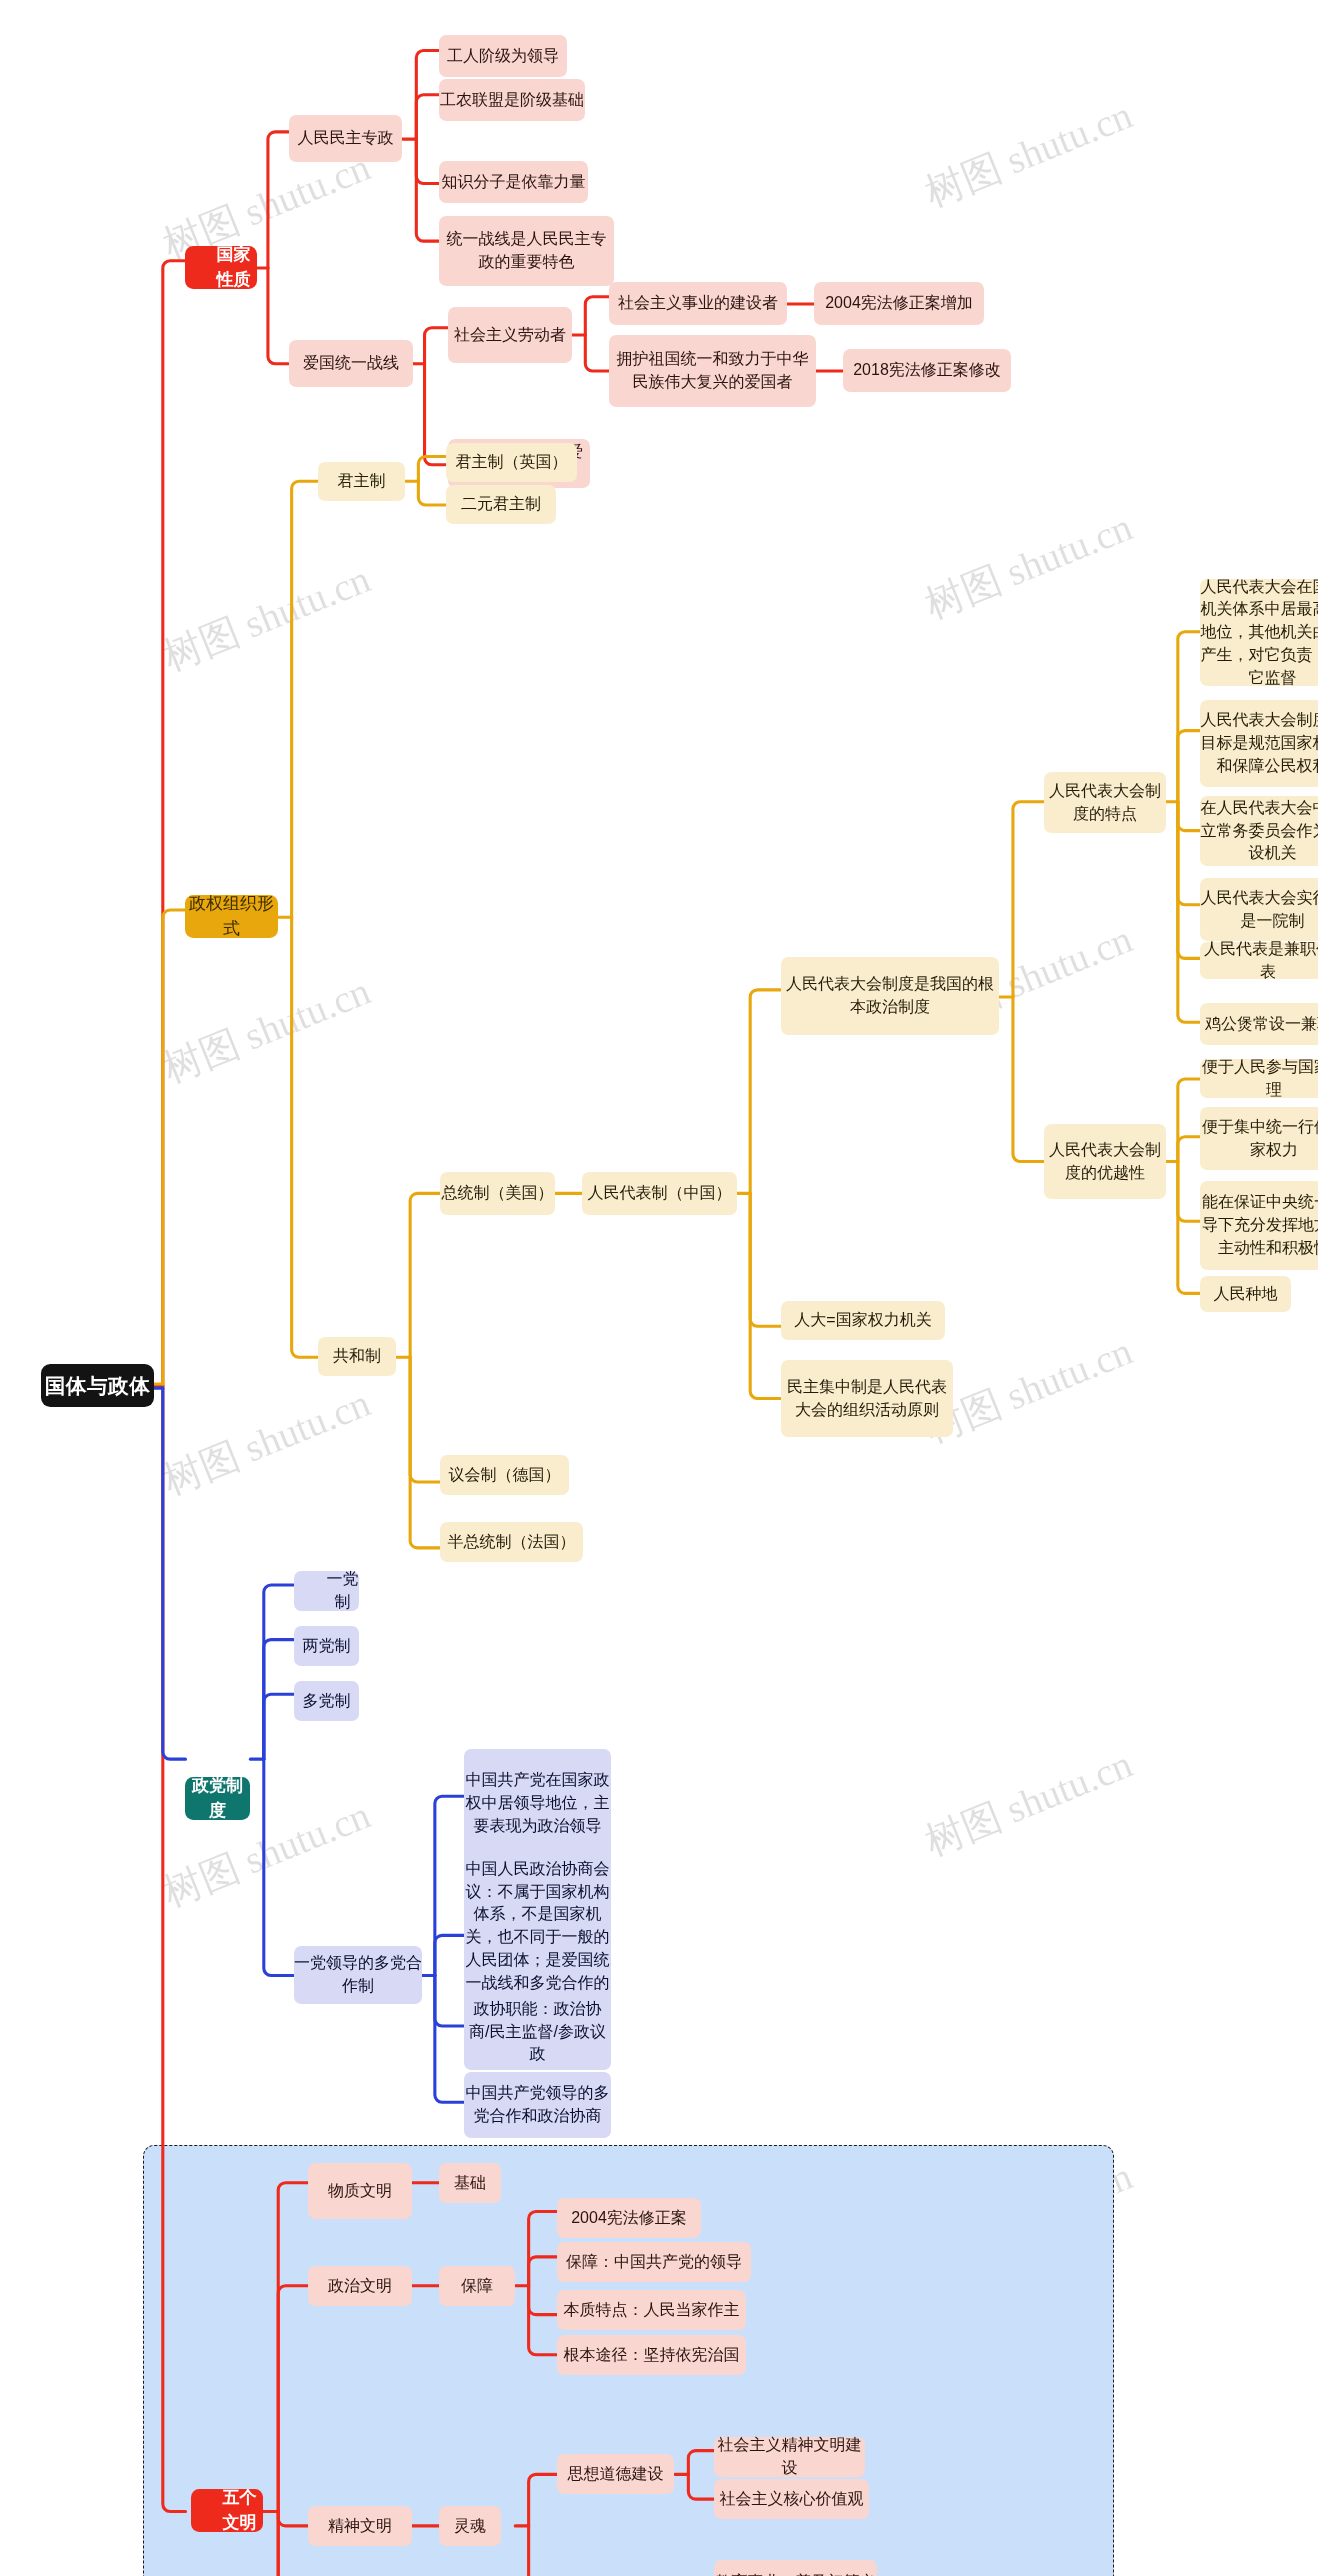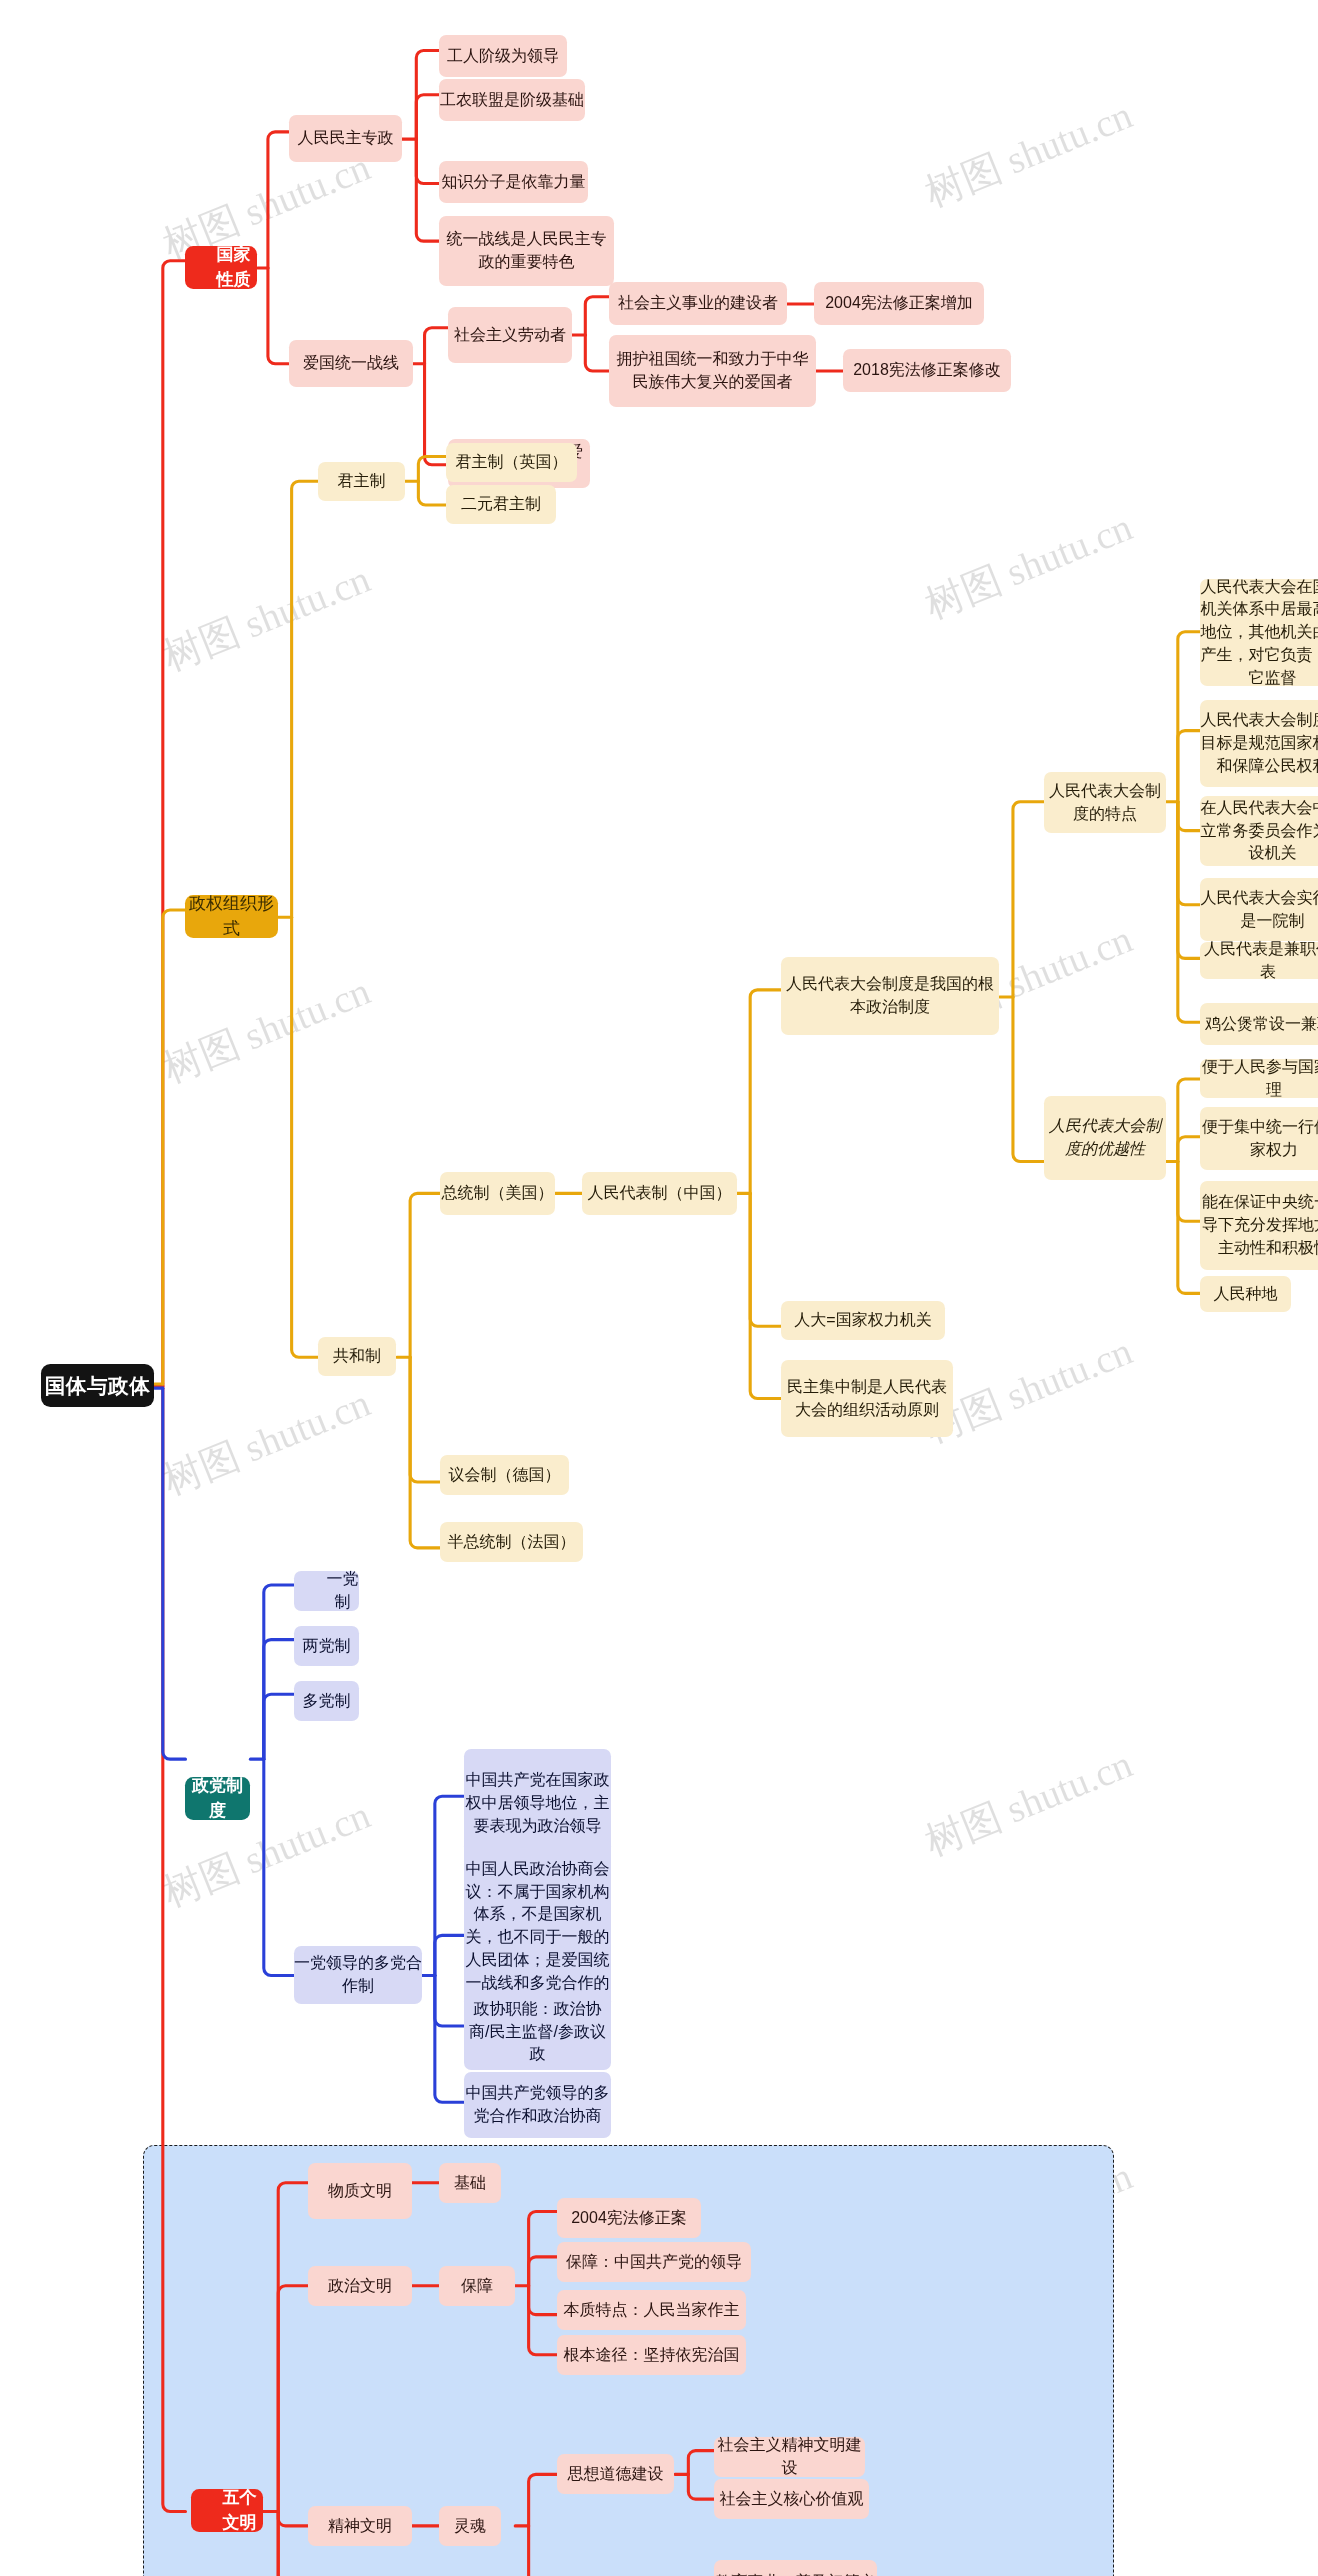--- a/index.html
+++ b/index.html
@@ -212,21 +212,21 @@
 
   <div class="node n-yellow" style="left:1044px; top:772px; width:122px; height:61px;">人民代表大会制度的特点</div>
 
   <div class="node n-yellow" style="left:1200px; top:579px; width:145px; height:107px;">人民代表大会在国家机关体系中居最高的地位，其他机关由它产生，对它负责，受它监督</div>
   <div class="node n-yellow" style="left:1200px; top:700px; width:145px; height:87px;">人民代表大会制度的目标是规范国家权力和保障公民权利</div>
   <div class="node n-yellow" style="left:1200px; top:796px; width:145px; height:70px;">在人民代表大会中设立常务委员会作为常设机关</div>
   <div class="node n-yellow" style="left:1200px; top:878px; width:145px; height:63px;">人民代表大会实行的是一院制</div>
   <div class="node n-yellow" style="left:1200px; top:942px; width:136px; height:37px;">人民代表是兼职代表</div>
   <div class="node n-yellow" style="left:1200px; top:1003px; width:138px; height:42px;">鸡公煲常设一兼职</div>
 
-  <div class="node n-yellow" style="left:1044px; top:1096px; width:122px; height:84px;font-style:italic;">人民代表大会制度的优越性</div>
+  <div class="node n-yellow" style="left:1044px; top:1124px; width:122px; height:75px;">人民代表大会制度的优越性</div>
 
   <div class="node n-yellow" style="left:1200px; top:1059px; width:148px; height:39px;">便于人民参与国家管理</div>
   <div class="node n-yellow" style="left:1200px; top:1107px; width:148px; height:63px;">便于集中统一行使国家权力</div>
   <div class="node n-yellow" style="left:1200px; top:1181px; width:148px; height:89px;">能在保证中央统一领导下充分发挥地方的主动性和积极性</div>
   <div class="node n-yellow" style="left:1200px; top:1276px; width:91px; height:36px;">人民种地</div>
 
   <div class="node n-yellow" style="left:440px; top:1455px; width:129px; height:40px;">议会制（德国）</div>
   <div class="node n-yellow" style="left:440px; top:1522px; width:143px; height:40px;">半总统制（法国）</div>
 
   <div class="node n-l1-blue" style="left:185px; top:1737px; width:65px; height:43px;">政党制度</div>

